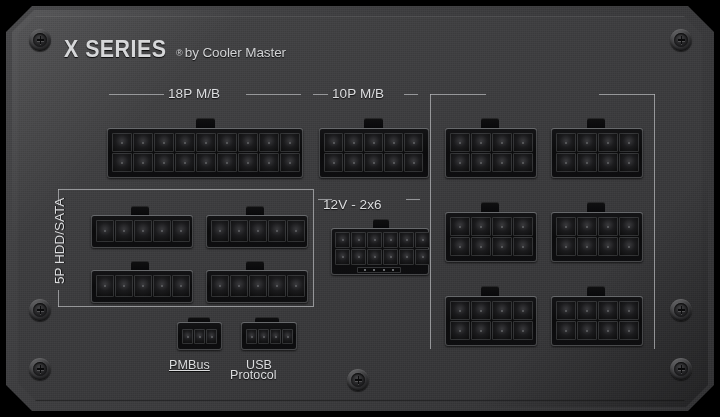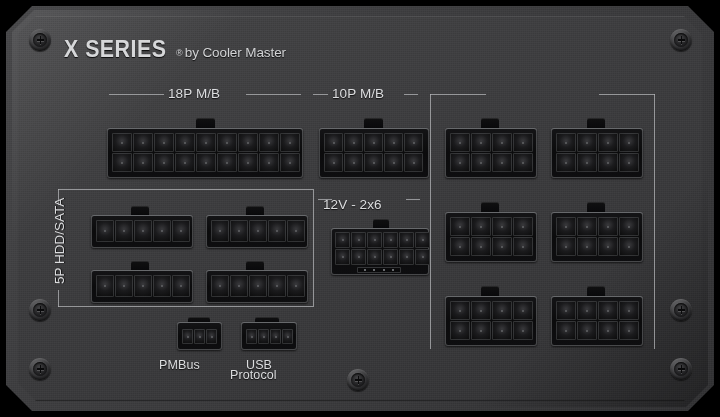--- a/index.html
+++ b/index.html
@@ -367,18 +367,18 @@
       <div class="shell" style="top:5px;width:56px;height:28px;">
         <div class="pins" style="left:5px;top:7px;grid-template-columns:repeat(4,11px);grid-template-rows:repeat(1,15px);">
           <div class="pin"></div>
             <div class="pin"></div>
             <div class="pin"></div>
             <div class="pin"></div>
         </div>
       </div>
     </div>
 
-    <div class="slabel sm" style="left:153px;top:352px;">PMBus</div>
+    <div class="slabel sm" style="left:163px;top:352px;text-decoration:underline;">PMBus</div>
     <div class="slabel sm" style="left:240px;top:352px;text-align:right;">USB</div>
     <div class="slabel sm" style="left:224px;top:362px;">Protocol</div>
 
   </div>
 </div>
 
 </body></html>

